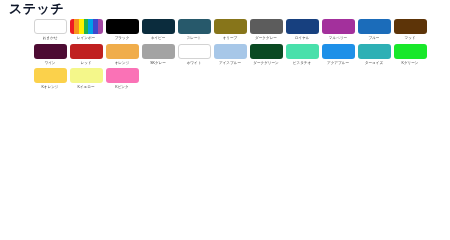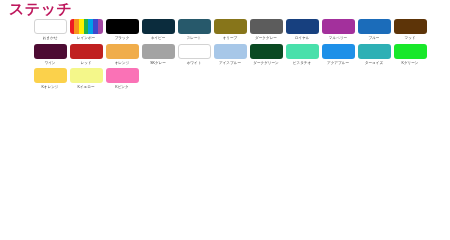--- a/index.html
+++ b/index.html
@@ -16,23 +16,23 @@
   .page {
     position: relative;
     width: 450px;
     height: 127px;
     box-sizing: border-box;
   }
   .section-title {
     position: absolute;
     left: 9px;
     top: 1px;
-    font-size: 15px;
+    font-size: 13px;
     font-weight: 700;
-    color: #be185d;
+    color: #0f172a;
     letter-spacing: 0.5px;
     line-height: 16px;
     white-space: nowrap;
   }
   .swatch-grid {
     position: absolute;
     left: 33px;
     top: 19px;
     width: 410px;
     display: flex;

